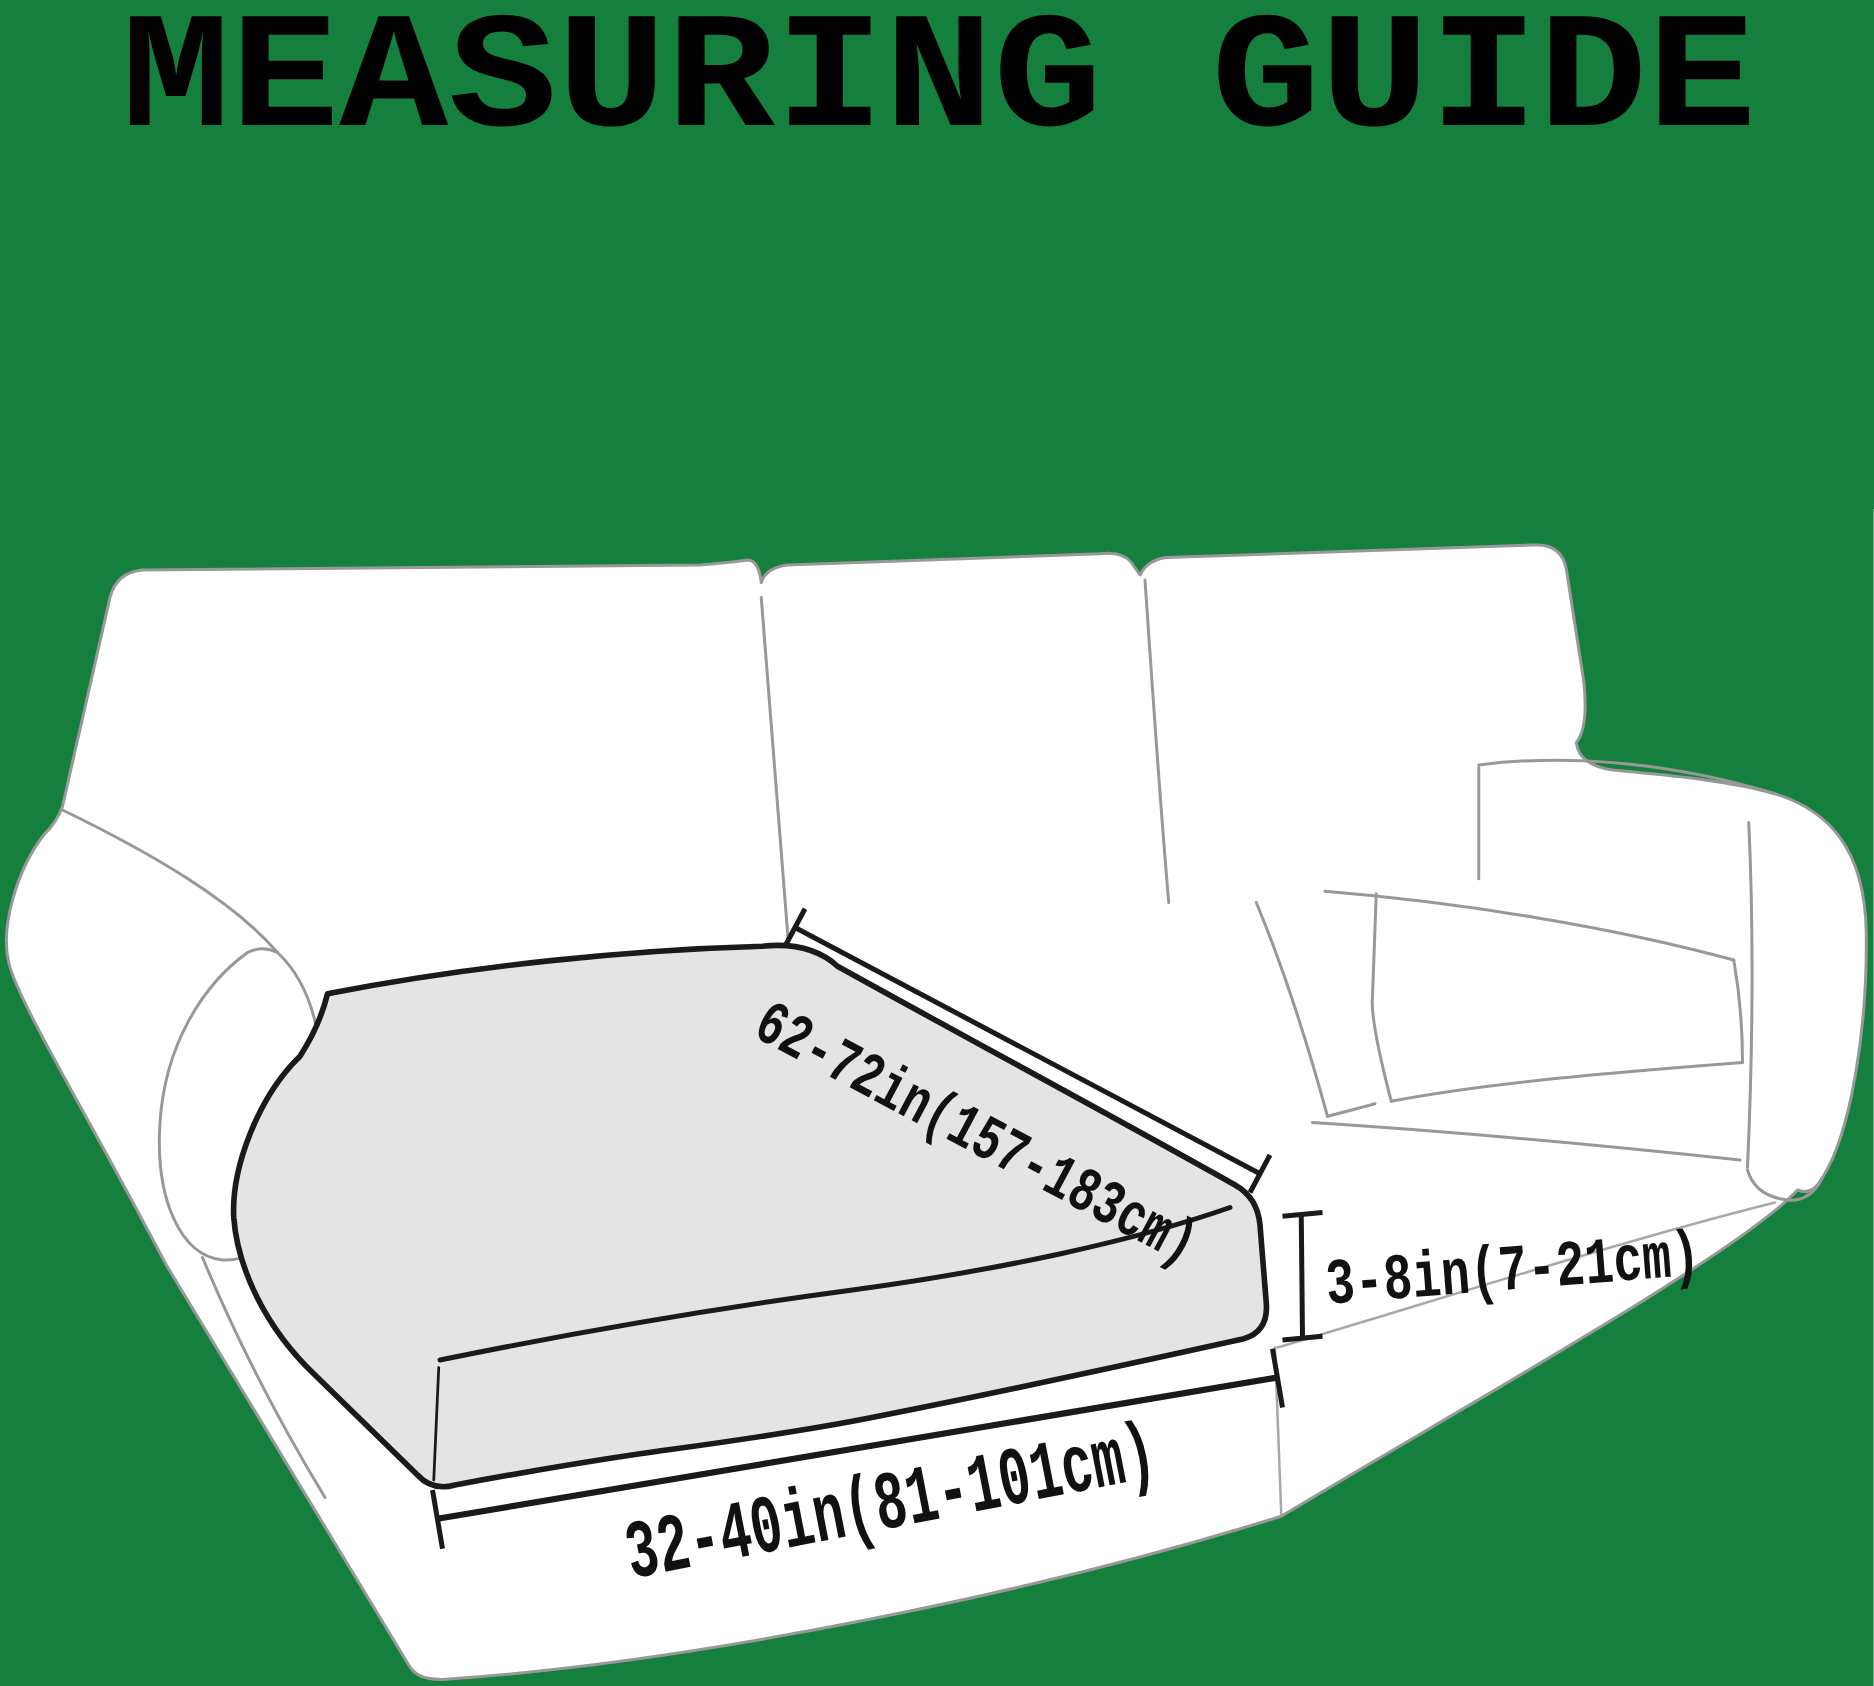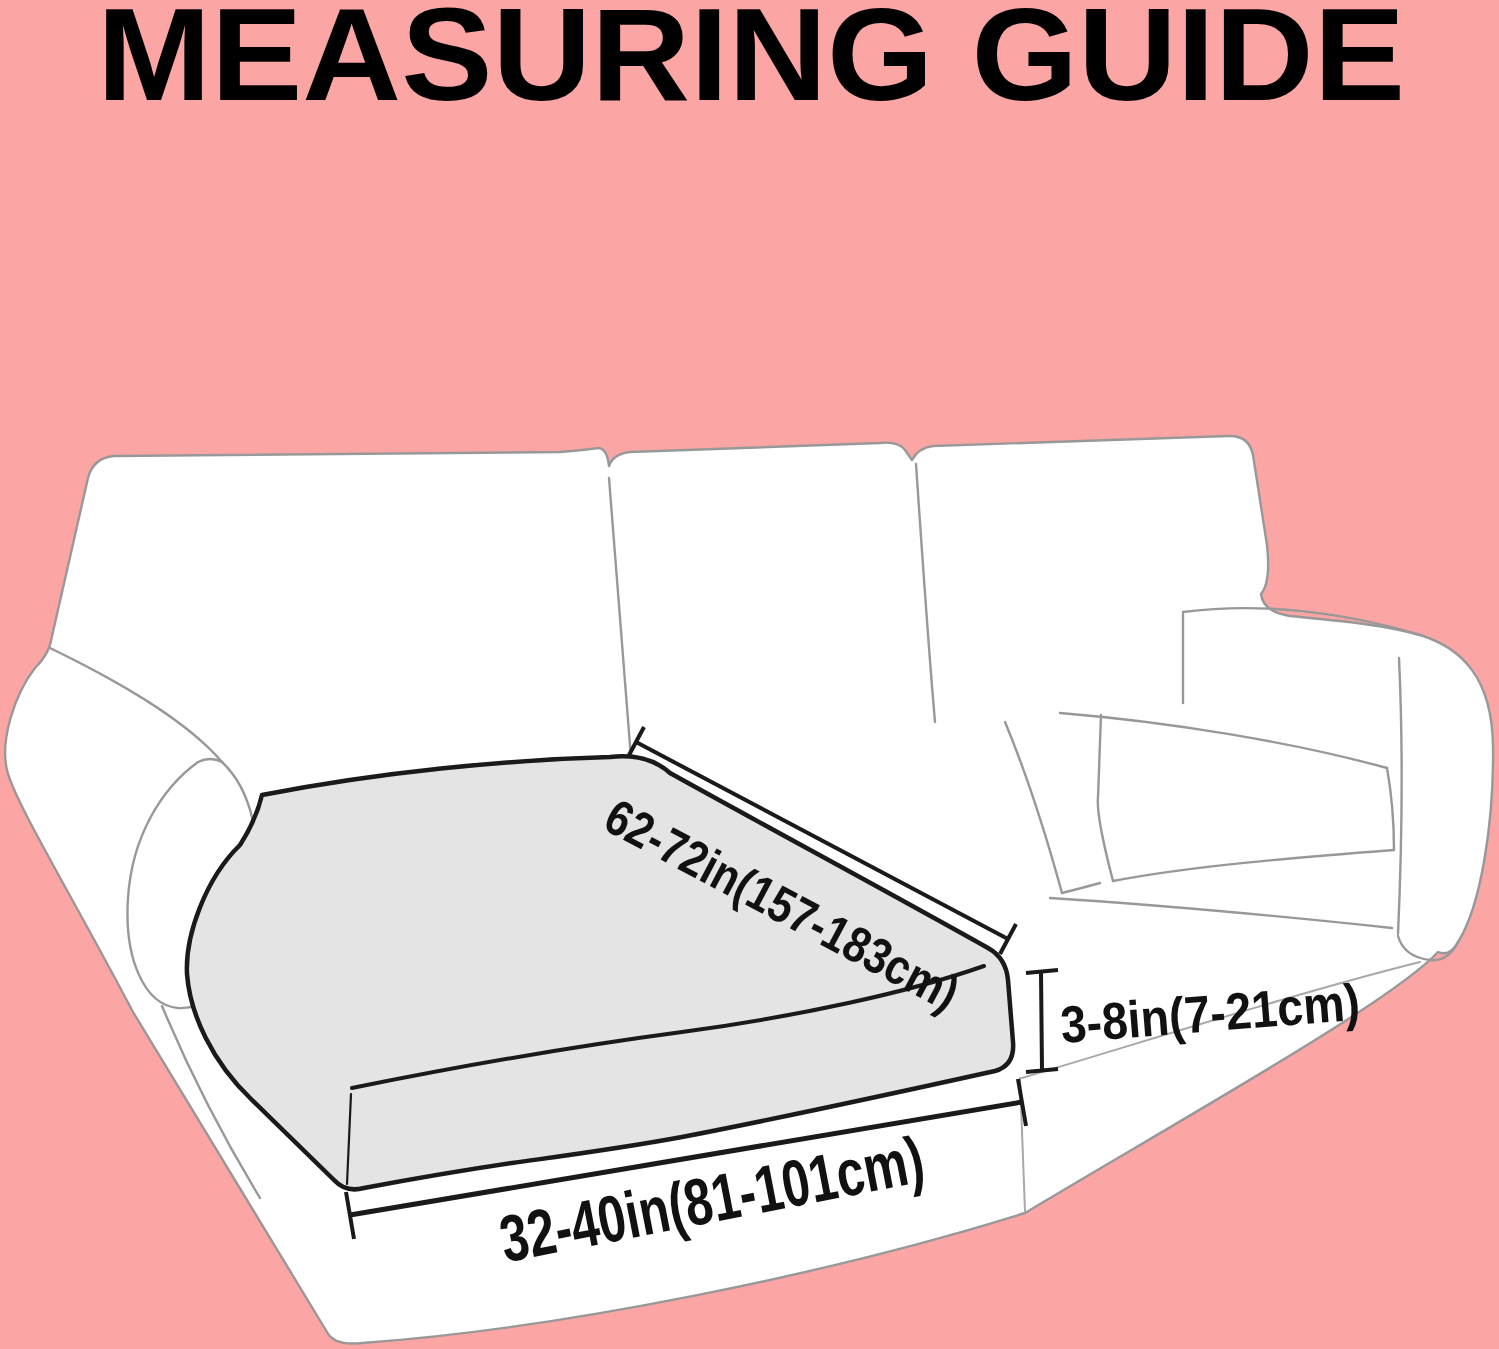--- a/index.html
+++ b/index.html
@@ -1,21 +1,21 @@
 <!DOCTYPE html>
 <html><head>
 <meta charset="utf-8">
 <style>
   html,body{margin:0;padding:0;background:#ffffff;}
   .canvas{
     position:relative;
     width:1499px;height:1349px;
-    background:#fca5a5;
+    background:#15803d;
     overflow:hidden;
-    font-family:Liberation Sans, sans-serif;
+    font-family:Liberation Mono, monospace;
   }
   svg{position:absolute;left:0;top:0;}
   .sofa-line{fill:none;stroke:#989898;stroke-width:2.4;stroke-linecap:round;stroke-linejoin:round;}
   .sofa-line-thin{fill:none;stroke:#a8a8a8;stroke-width:2;stroke-linecap:round;stroke-linejoin:round;}
   .silhouette{fill:#ffffff;stroke:#989898;stroke-width:2.4;stroke-linejoin:round;}
   .ink{stroke:#1a1a1a;}
   .cushion-outline{stroke-width:4.5;stroke-linejoin:round;stroke-linecap:round;}
   .crease{fill:none;stroke-width:4;stroke-linecap:round;}
   .seam{fill:none;stroke-width:2.2;stroke-linecap:round;}
   .dim{fill:none;stroke-width:5;stroke-linecap:butt;}

